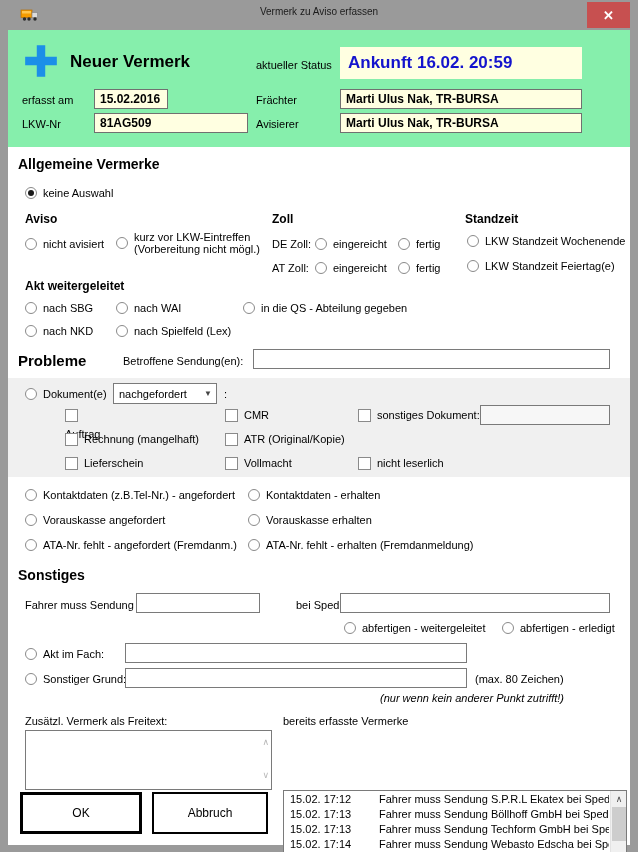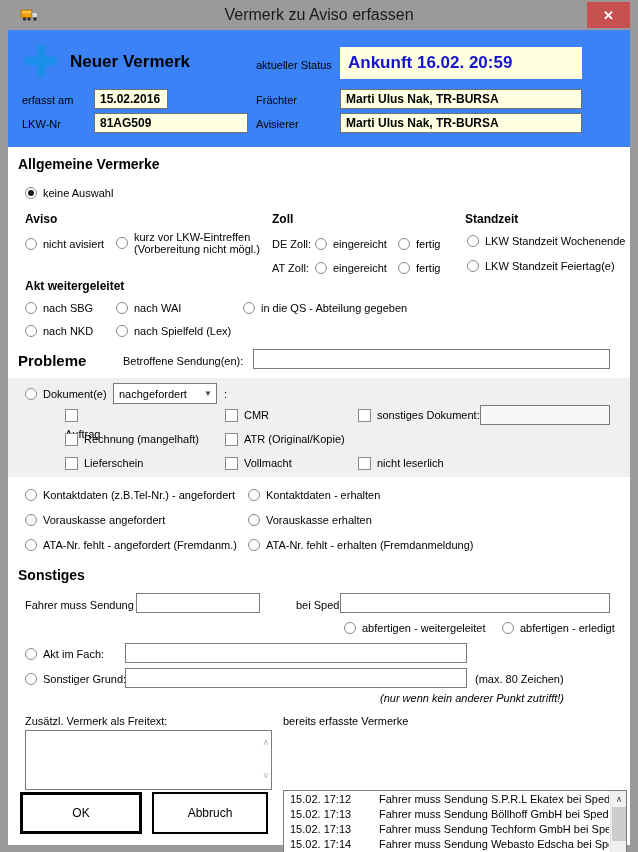--- a/index.html
+++ b/index.html
@@ -2,35 +2,35 @@
 <html><head>
 <meta charset="utf-8">
 <style>
   * { box-sizing: border-box; }
   body { margin:0; font-family:"Liberation Sans", sans-serif; background:#555; }
   .window { position:relative; width:638px; height:852px; background:#9a9a9a; overflow:hidden; }
 
   
   .titlebar { position:absolute; left:0; top:0; width:638px; height:30px; }
   .title-text { position:absolute; left:0; top:6px; width:100%; text-align:center;
-                font-size:16px; color:#1b1b1b; }
+                font-size:10px; color:#1b1b1b; }
   .truck { position:absolute; left:20px; top:8px; }
   .close-btn { position:absolute; right:8px; top:2px; width:43px; height:26px; background:#c75050;
                color:#fff; display:flex; align-items:center; justify-content:center;
                font-size:13px; font-weight:bold; cursor:pointer; }
 
   
   .client { position:absolute; left:8px; top:30px; width:622px; height:815px; background:#fff; }
   .abs { position:absolute; }
   .lbl { font-size:11px; color:#000; white-space:nowrap; }
   .h1 { font-weight:bold; font-size:14px; color:#000000; white-space:nowrap; }
   .h1.big { font-size:15px; }
   .h2 { font-weight:bold; font-size:12px; color:#000; white-space:nowrap; }
 
-  .header-panel { position:absolute; left:0; top:0; width:622px; height:117px; background:#3b82f6; }
+  .header-panel { position:absolute; left:0; top:0; width:622px; height:117px; background:#86efac; }
   .new-title { font-weight:bold; font-size:17px; }
   .status-box { background:#ffffe1; color:#1414cd; font-weight:bold; font-size:17px;
                 padding:6px 8px; white-space:nowrap; }
 
   .field { border:1px solid #707070; background:#ffffe1; font-weight:bold; font-size:12px;
            padding:2px 5px; white-space:nowrap; overflow:hidden; }
 
   .opt { display:flex; align-items:flex-start; gap:6px; cursor:default; }
   .radio { flex:0 0 auto; width:12px; height:12px; border:1px solid #8a8a8a; border-radius:50%;
            background:#fff; margin-top:0px; }

